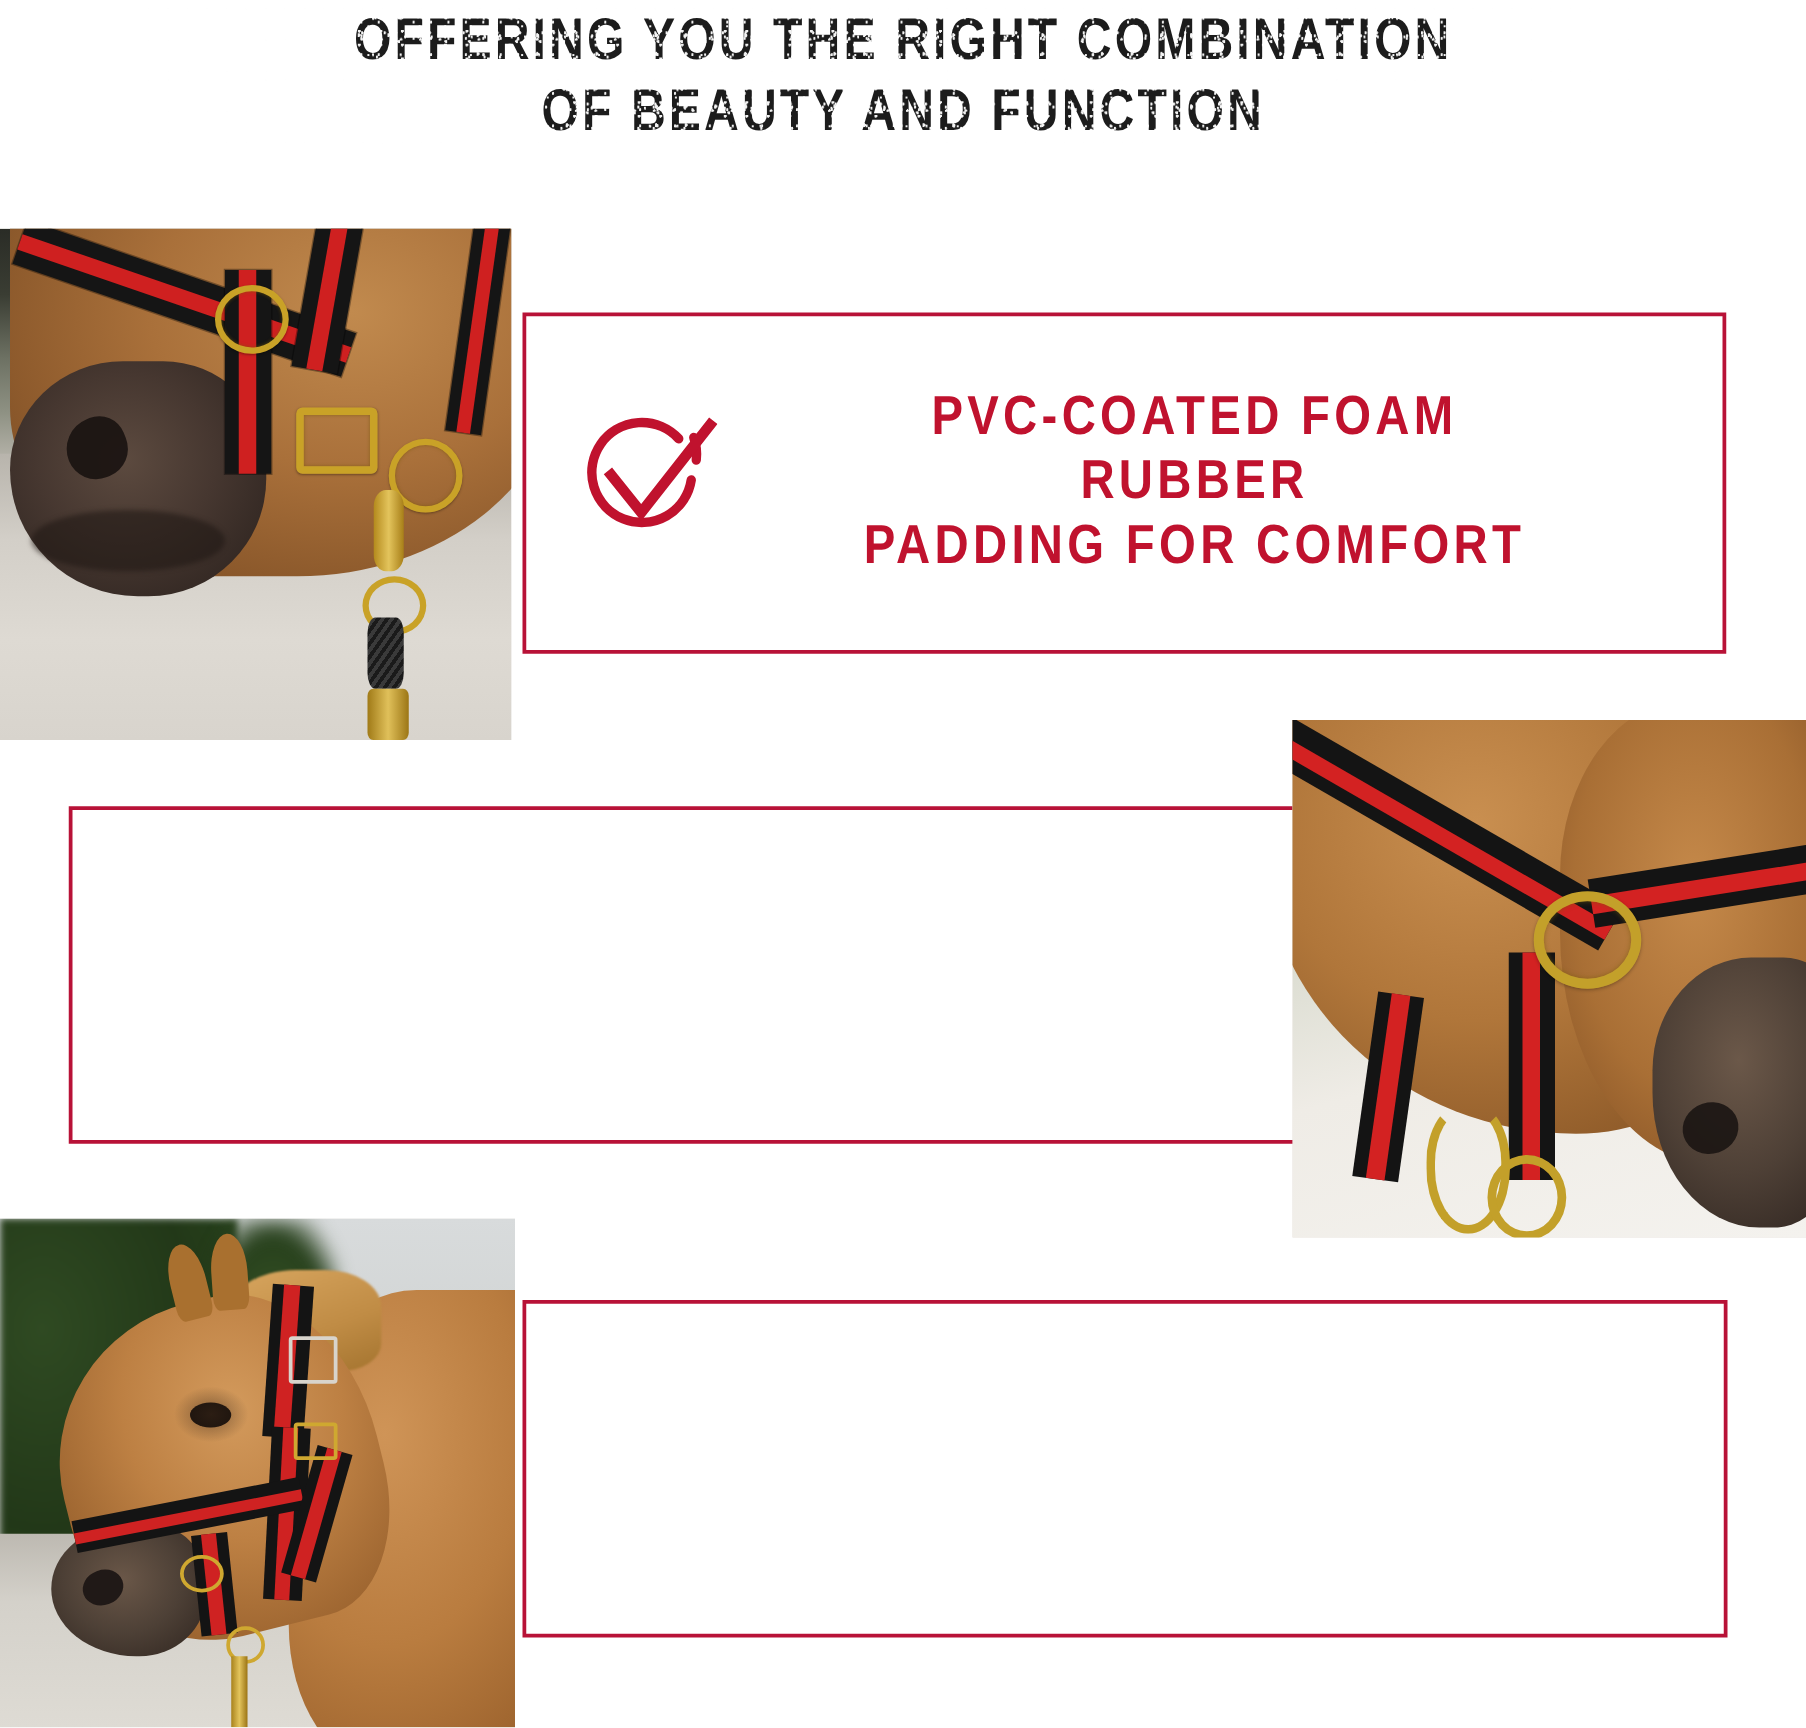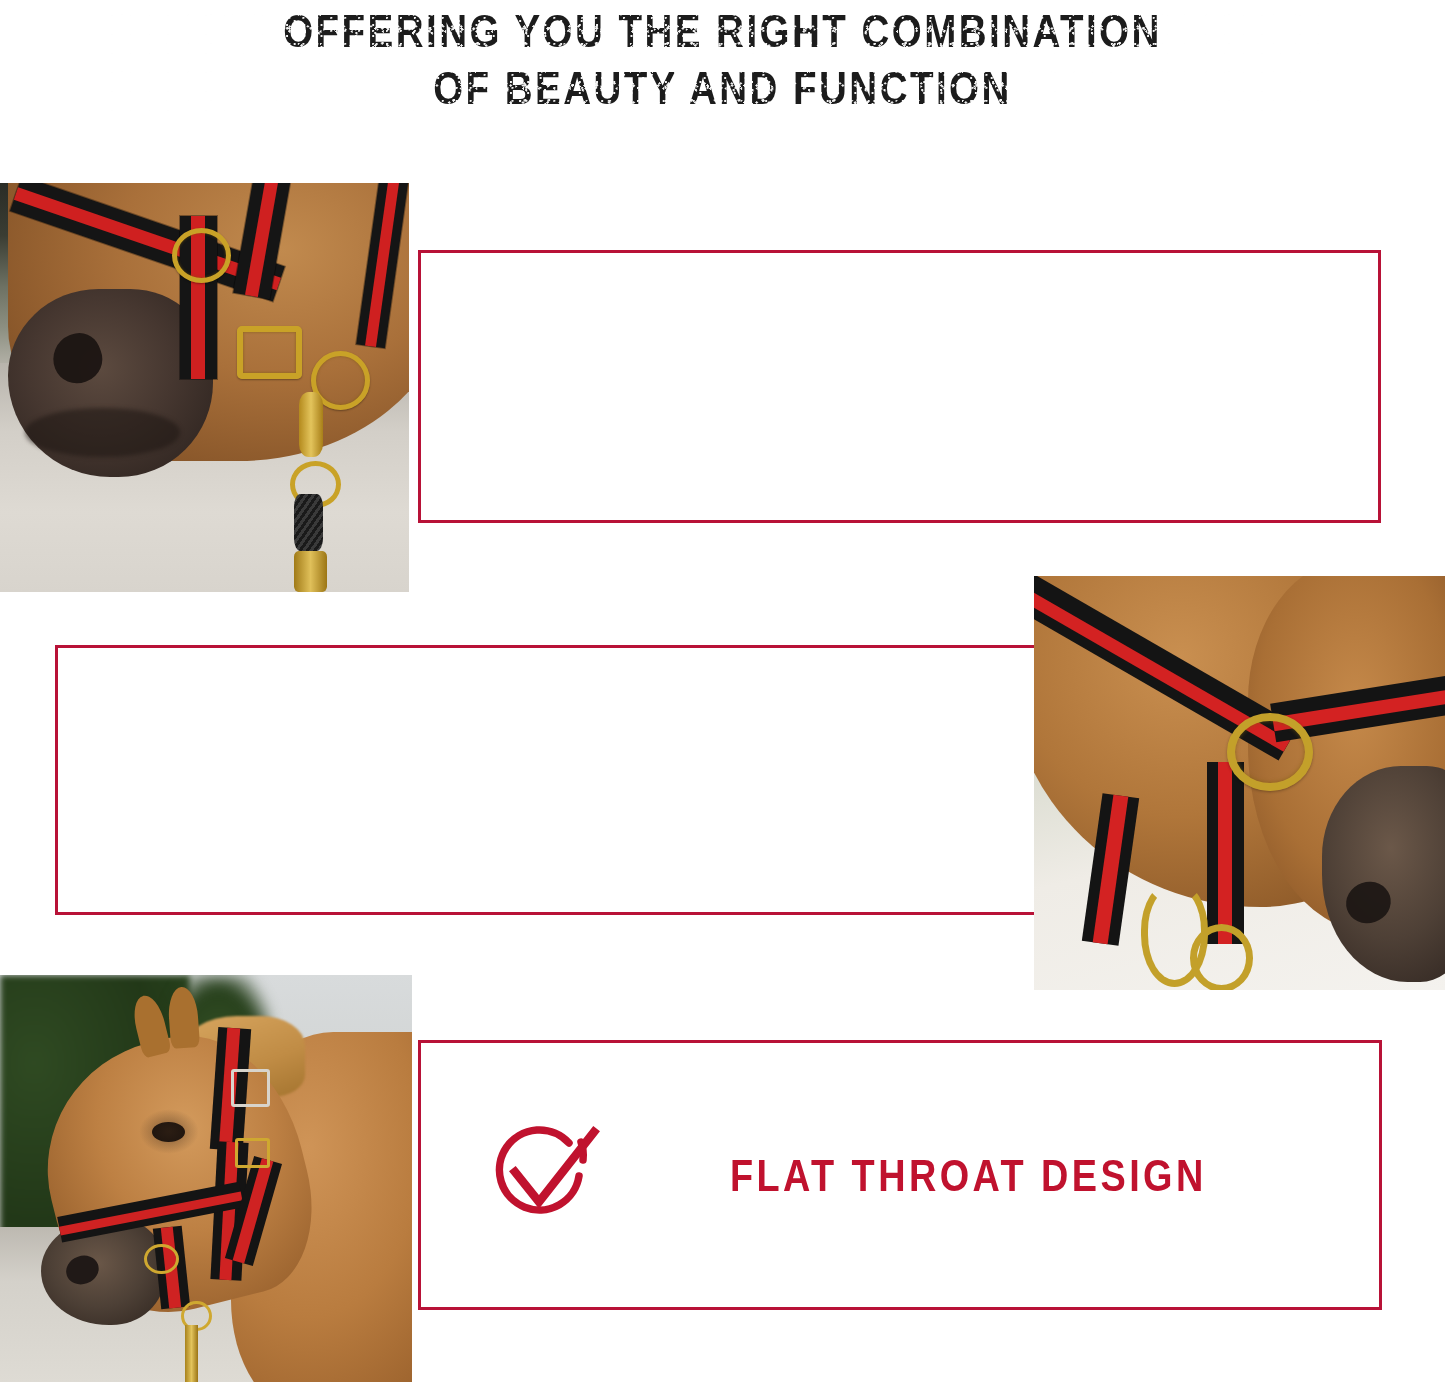--- a/index.html
+++ b/index.html
@@ -256,20 +256,31 @@
     <div class="brass b-sq"></div>
     <div class="brass b-oring"></div>
     <div class="b-clip"></div>
     <div class="b-clip2"></div>
     <div class="rope"></div>
     <div class="rope2"></div>
   </div>
 
   <div class="feature-box" id="box-1" style="left:418px;top:250px;width:963px;height:273px;">
   </div>
+  <div class="feature-row" id="row-1" style="left:458px;top:322px;width:900px;height:124px;">
+    <span class="check-icon">
+      <svg width="116" height="116" viewBox="0 0 116 116" aria-hidden="true">
+        <path d="M85 27 A40 40 0 1 0 95 60" fill="none" stroke="#c0122e" stroke-width="7.5" stroke-linecap="round"></path>
+        <path d="M97 26 A40 40 0 0 1 99 44" fill="none" stroke="#c0122e" stroke-width="7.5" stroke-linecap="round"></path>
+        <path d="M31 56 L55 86 L110 16" fill="none" stroke="#c0122e" stroke-width="8.5" stroke-linecap="square" stroke-linejoin="miter"></path>
+      </svg>
+    </span>
+    <span class="feature-text" style="font-size:44px;margin-left:78px;text-align:center;width:930px;">PVC-COATED FOAM RUBBER
+PADDING FOR COMFORT</span>
+  </div>
 
   <div class="feature-box" id="box-2" style="left:55px;top:645px;width:1147px;height:270px;">
   </div>
 
   <div class="photo" id="photo-2">
     <div class="sky"></div>
     <div class="green"></div>
     <div class="neck"></div>
     <div class="jaw"></div>
     <div class="nose"></div>
@@ -322,24 +333,14 @@
       </div>
     <div class="buckle"></div>
     <div class="b-ring1"></div>
     <div class="b-ring2"></div>
     <div class="b-ring3"></div>
     <div class="lead"></div>
   </div>
 
   <div class="feature-box" id="box-3" style="left:418px;top:1040px;width:964px;height:270px;">
   </div>
-  <div class="feature-row" id="row-3" style="left:484px;top:1118px;width:880px;height:116px;">
-    <span class="check-icon">
-      <svg width="116" height="116" viewBox="0 0 116 116" aria-hidden="true">
-        <path d="M85 27 A40 40 0 1 0 95 60" fill="none" stroke="#c0122e" stroke-width="7.5" stroke-linecap="round"></path>
-        <path d="M97 26 A40 40 0 0 1 99 44" fill="none" stroke="#c0122e" stroke-width="7.5" stroke-linecap="round"></path>
-        <path d="M31 56 L55 86 L110 16" fill="none" stroke="#c0122e" stroke-width="8.5" stroke-linecap="square" stroke-linejoin="miter"></path>
-      </svg>
-    </span>
-    <span class="feature-text" style="font-size:44px;margin-left:130px;">FLAT THROAT DESIGN</span>
-  </div>
 
 </div>
 
 </body></html>

